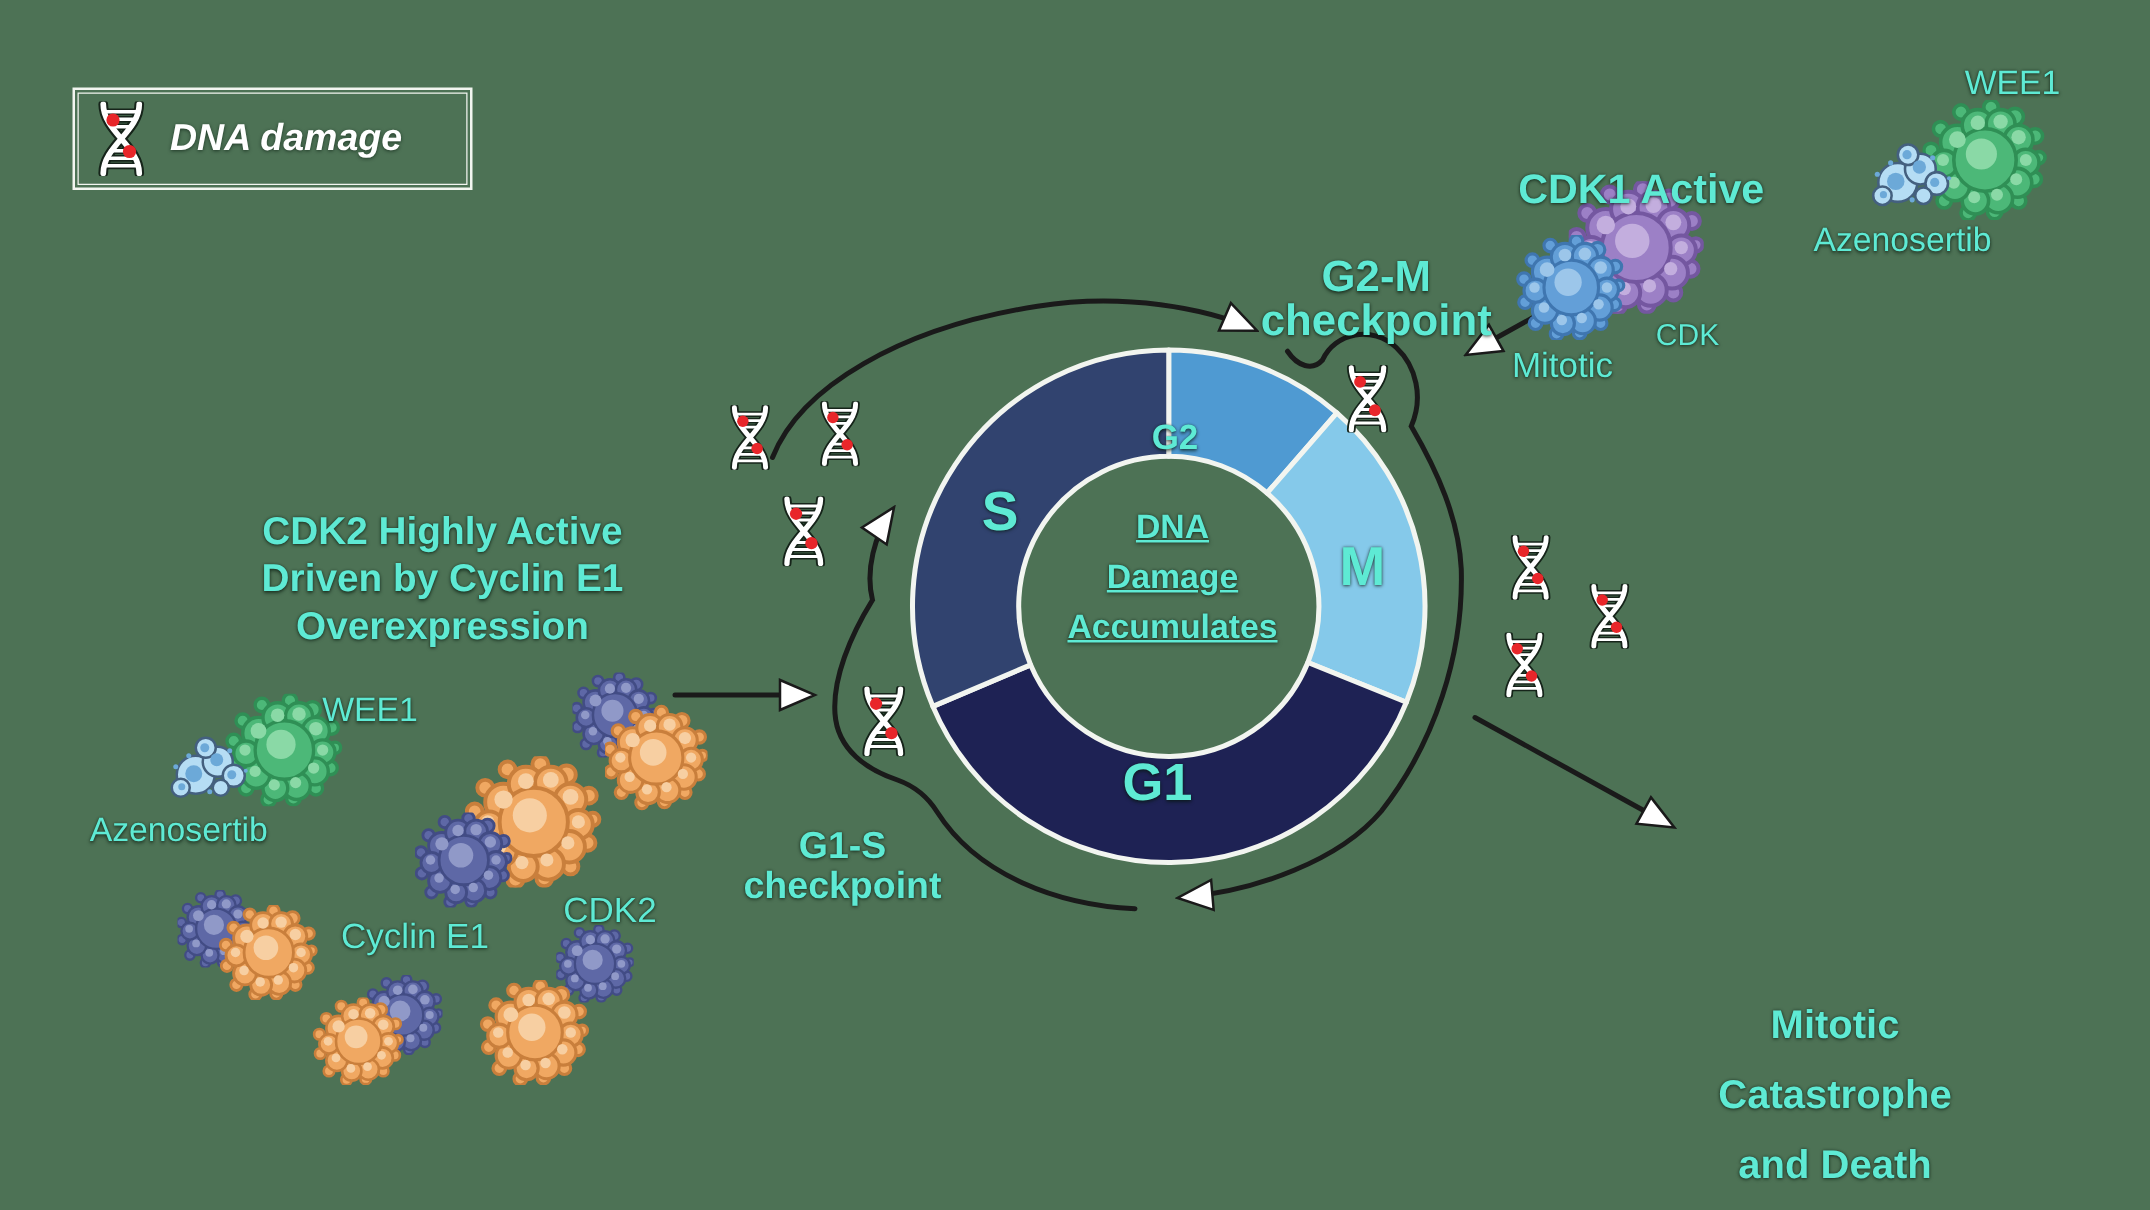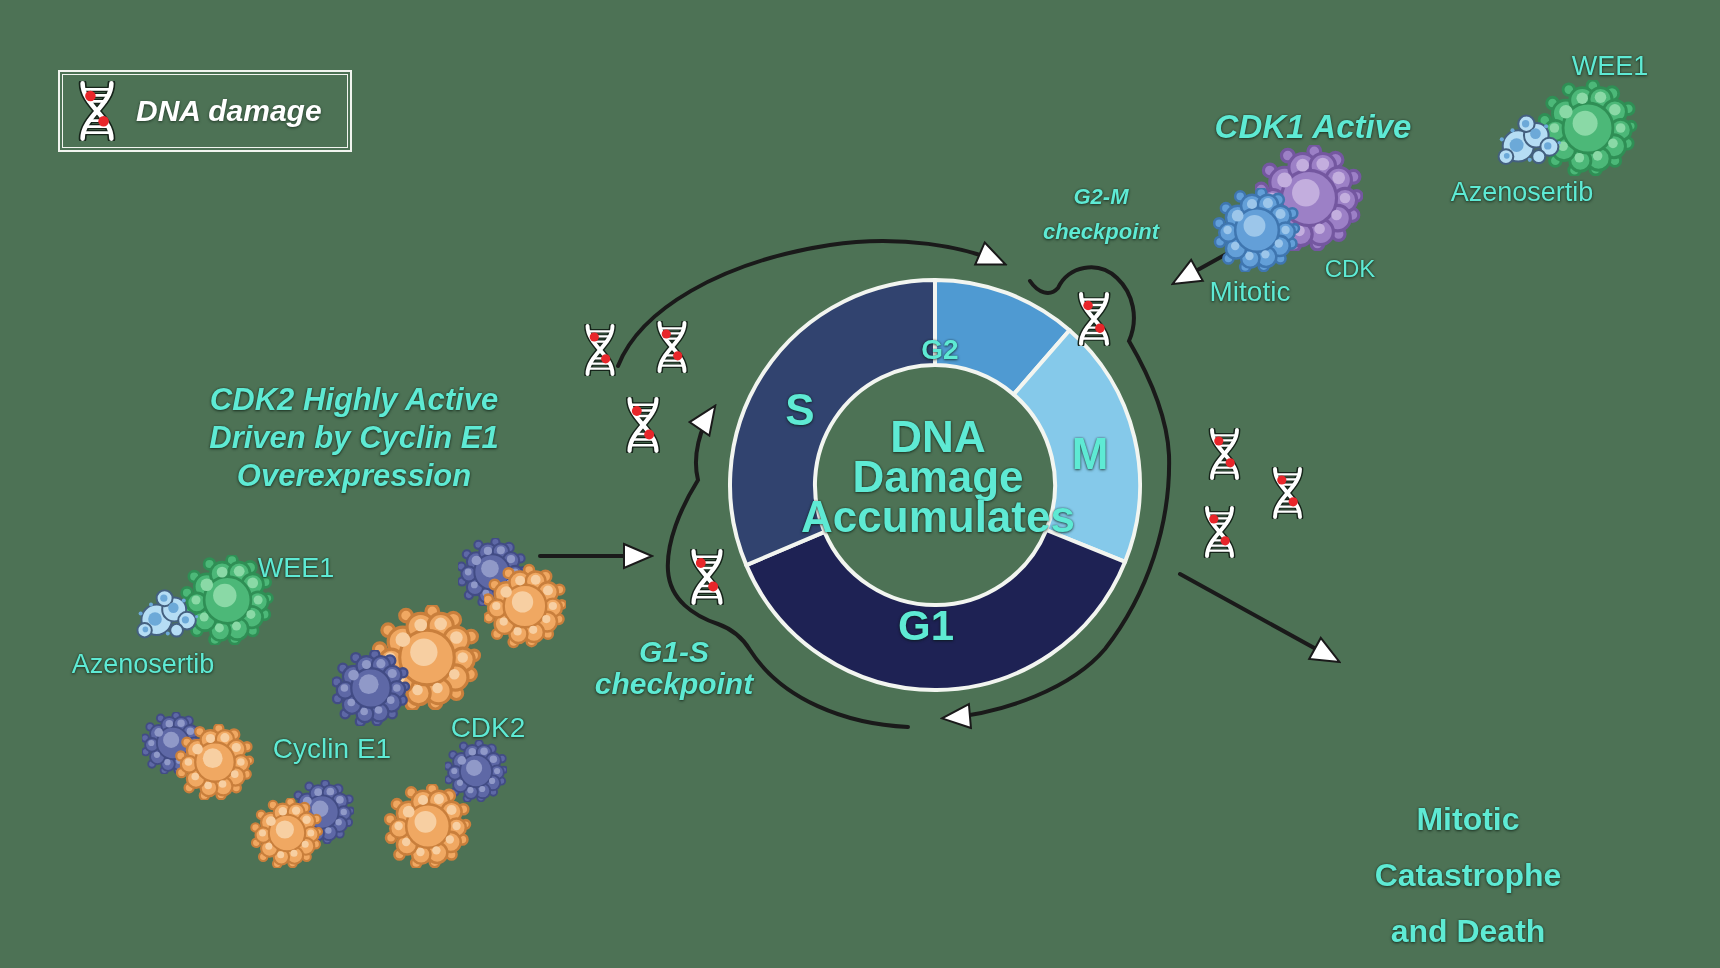--- a/index.html
+++ b/index.html
@@ -2,25 +2,25 @@
 <html><head>
 <meta charset="utf-8">
 <style>
   html,body{margin:0;padding:0;background:#4d7255;}
   .stage{position:relative;width:1720px;height:968px;background:#4d7255;overflow:hidden;
          font-family:"Liberation Sans",sans-serif;}
   svg.layer{position:absolute;left:0;top:0;}
   .lbl{position:absolute;color:#5eead4;white-space:pre-line;text-align:center;
        transform:translate(-50%,-50%);line-height:1.18;
        text-shadow:0 1px 3px rgba(8,24,14,.65),0 0 2px rgba(8,24,14,.45);}
-  .hdr{font-weight:700;font-style:italic;}
+  .hdr{font-weight:700;margin-top:25px;}
   .plain{font-weight:400;}
   .phase{font-weight:700;}
   
-  .legend{position:absolute;left:58px;top:70px;width:294px;height:82px;
+  .legend{position:absolute;left:58px;top:70px;width:320px;height:82px;
           border:2px solid #f2f5f0;display:flex;align-items:center;gap:14px;
           padding-left:12px;box-sizing:border-box;}
   .legend .inner{position:absolute;inset:2px;border:1px solid #f2f5f0;pointer-events:none;}
   .legend .lg-text{color:#fff;font-weight:700;font-style:italic;font-size:30px;
           text-shadow:0 1px 3px rgba(8,24,14,.65);}
   
   .cyc{fill:none;stroke:#1a1a1a;stroke-width:4;stroke-linecap:round;}
   .seg{stroke:#f2f5f0;stroke-width:4;stroke-linejoin:round;}
   
   .dna-out{fill:none;stroke:#16241a;stroke-linecap:round;}
@@ -177,37 +177,37 @@
     <svg width="50" height="60" viewBox="0 0 40 50">
       <use href="#dna-icon" x="0" y="0" width="40" height="50"></use>
     </svg>
     <span class="lg-text">DNA damage</span>
   </div>
 
   <div class="lbl hdr" style="left:354px;top:438px;font-size:31px;line-height:38px;">CDK2 Highly Active
 Driven by Cyclin E1
 Overexpression</div>
   <div class="lbl hdr" style="left:1313px;top:127px;font-size:33px;">CDK1 Active</div>
-  <div class="lbl hdr" style="left:1101px;top:214px;font-size:22px;line-height:35px;text-align:center;">G2-M
+  <div class="lbl hdr" style="left:1101px;top:214px;font-size:35px;line-height:35px;text-align:center;">G2-M
 checkpoint</div>
   <div class="lbl hdr" style="left:674px;top:668px;font-size:30px;line-height:32px;">G1-S
 checkpoint</div>
   <div class="lbl" style="left:1468px;top:875px;font-size:32px;font-weight:700;line-height:56px;">Mitotic Catastrophe
 and Death</div>
 
   <div class="lbl plain" style="left:1610px;top:67px;font-size:27px;">WEE1</div>
   <div class="lbl plain" style="left:1522px;top:193px;font-size:27px;">Azenosertib</div>
   <div class="lbl plain" style="left:1250px;top:292px;font-size:28px;">Mitotic</div>
   <div class="lbl plain" style="left:1350px;top:269px;font-size:24px;">CDK</div>
   <div class="lbl plain" style="left:296px;top:569px;font-size:27px;">WEE1</div>
   <div class="lbl plain" style="left:143px;top:665px;font-size:27px;">Azenosertib</div>
   <div class="lbl plain" style="left:488px;top:728px;font-size:28px;">CDK2</div>
   <div class="lbl plain" style="left:332px;top:749px;font-size:28px;">Cyclin E1</div>
 
   <div class="lbl phase" style="left:800px;top:410px;font-size:44px;">S</div>
   <div class="lbl phase" style="left:940px;top:350px;font-size:28px;">G2</div>
   <div class="lbl phase" style="left:1090px;top:454px;font-size:44px;">M</div>
   <div class="lbl phase" style="left:926px;top:626px;font-size:42px;">G1</div>
-  <div class="lbl" style="left:938px;top:477px;font-size:44px;font-weight:700;line-height:40px;">DNA
+  <div class="lbl" style="left:938px;top:461px;font-size:27px;font-weight:700;line-height:40px;text-decoration:underline;">DNA
 Damage
 Accumulates</div>
 
 </div>
 
 </body></html>

